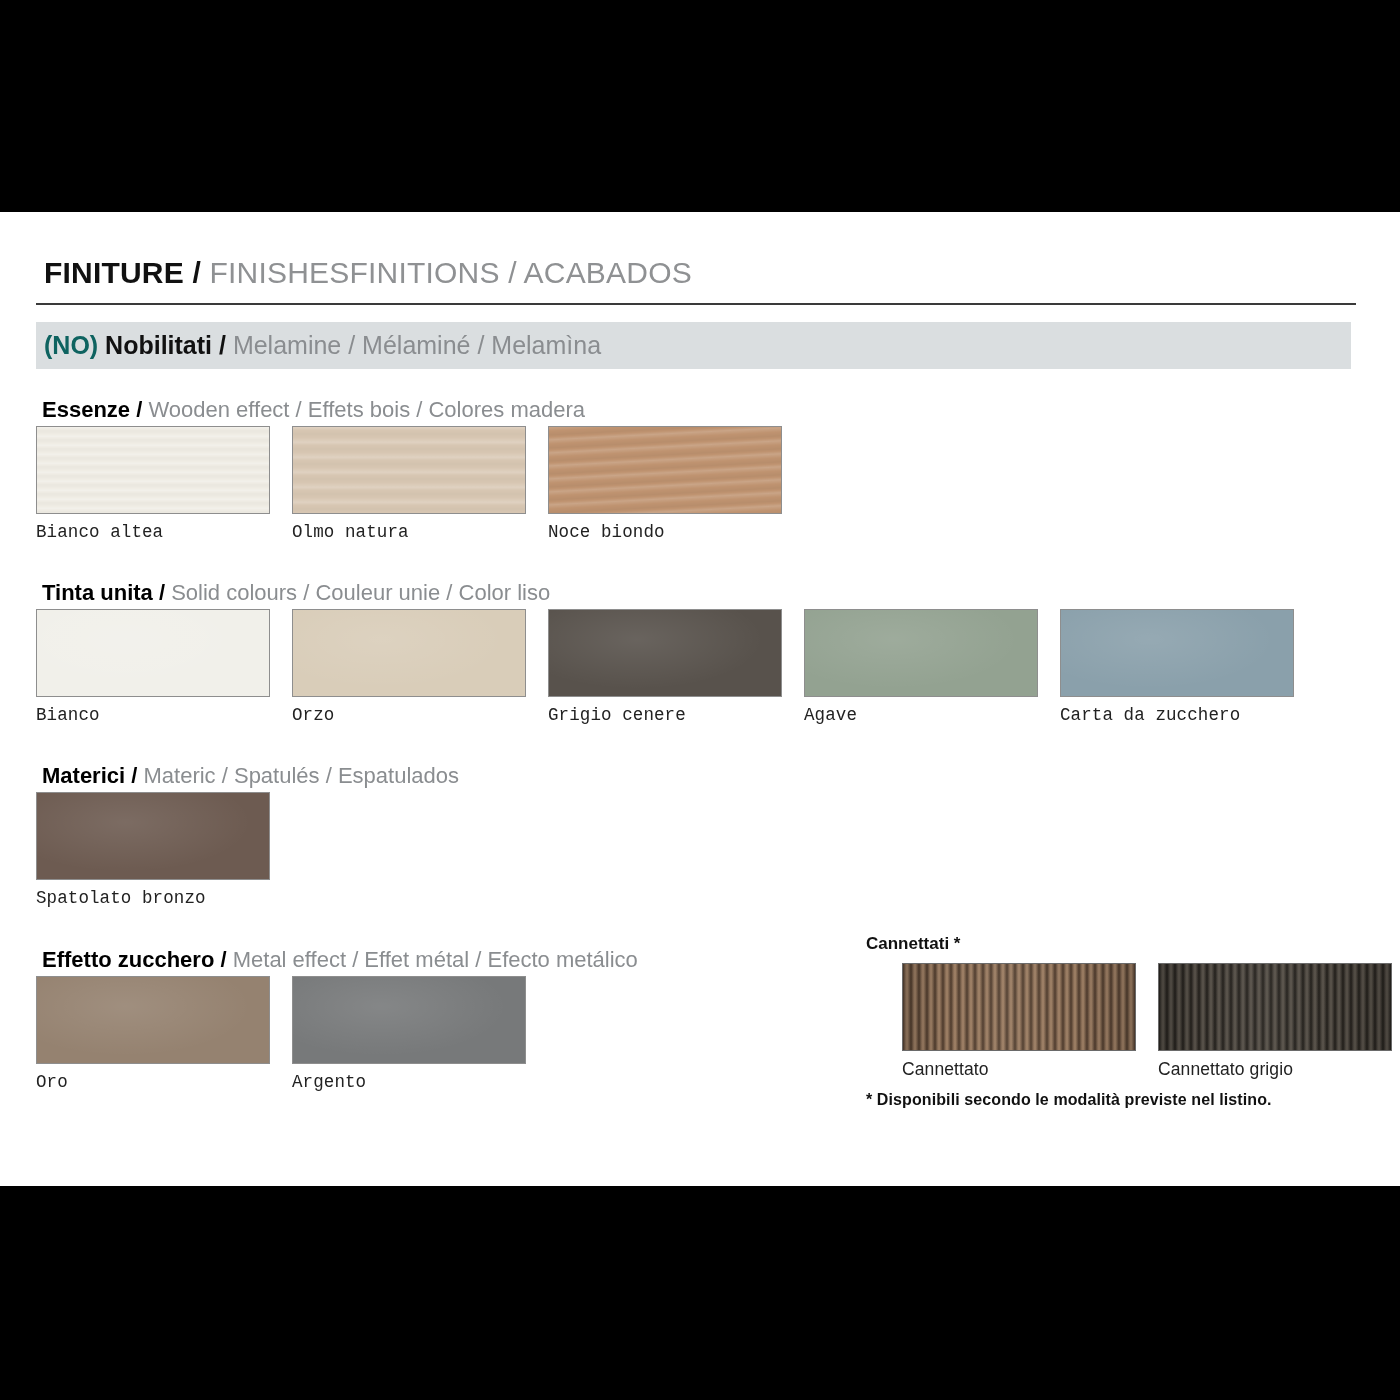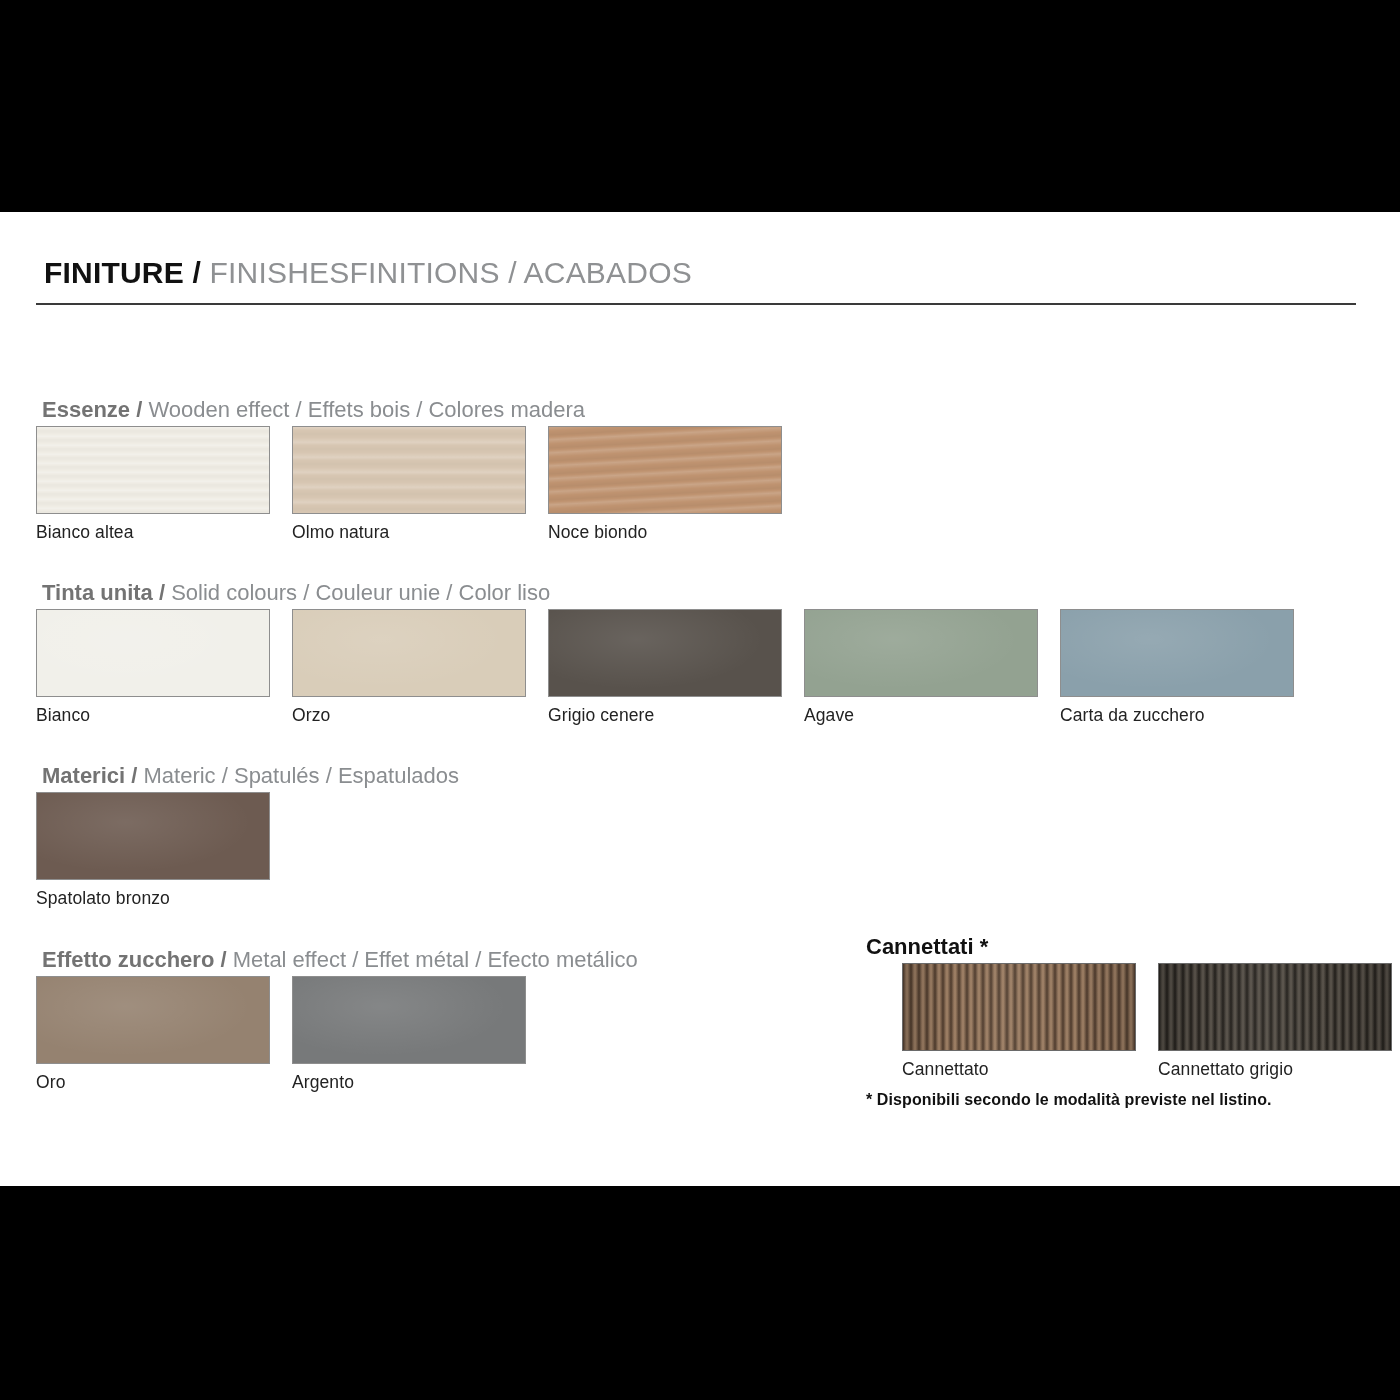--- a/index.html
+++ b/index.html
@@ -116,37 +116,38 @@
   }
   .group-head {
     position: absolute;
     left: 6px;
     top: 0;
     font-size: 22px;
     white-space: nowrap;
   }
   .group-head .it {
     font-weight: 700;
-    color: #737373;
+    color: #000000;
   }
   .group-head .tr {
     font-weight: 400;
     color: #8a8d90;
   }
 
   .swatch-row {
     position: absolute;
     left: 0;
     top: 29px;
   }
 
   .swatch-cell {
     position: absolute;
     top: 0;
     width: 268px;
+    font-family: Liberation Mono, monospace;
   }
   .swatch {
     width: 234px;
     height: 88px;
     box-sizing: border-box;
     border: 1px solid #8e8e8e;
     position: relative;
     overflow: hidden;
   }
   .swatch-label {
@@ -208,21 +209,21 @@
   
   .cannettati-block {
     position: absolute;
     top: 722px;
     left: 826px;
   }
   .cannettati-head {
     position: absolute;
     left: 4px;
     top: 0;
-    font-size: 22px;
+    font-size: 17px;
     font-weight: 700;
     color: #111111;
     white-space: nowrap;
   }
   .rib-row {
     position: absolute;
     left: 0;
     top: 29px;
   }
   .rib-cell {
@@ -274,20 +275,27 @@
 
   <div class="sheet">
     <div class="content">
 
       <div class="page-title">
         <span class="it">FINITURE /</span>
         <span class="tr">FINISHESFINITIONS / ACABADOS</span>
       </div>
       <div class="title-rule"></div>
 
+      <div class="band">
+        <div class="band-text">
+          <span class="code">(NO)</span>
+          <span class="it">Nobilitati /</span>
+          <span class="tr">Melamine / Mélaminé / Melamìna</span>
+        </div>
+      </div>
 
       <div id="groups-host">
           <div class="group" style="top: 185px;">
             <div class="group-head"><span class="it">Essenze /</span> <span class="tr">Wooden effect / Effets bois / Colores madera</span></div>
             <div class="swatch-row">
               <div class="swatch-cell" style="left: 0px;">
                 <div class="swatch" style="background: rgb(239, 236, 228);">
                   <div class="grain light"></div>
                 </div>
                 <div class="swatch-label">Bianco altea</div>

